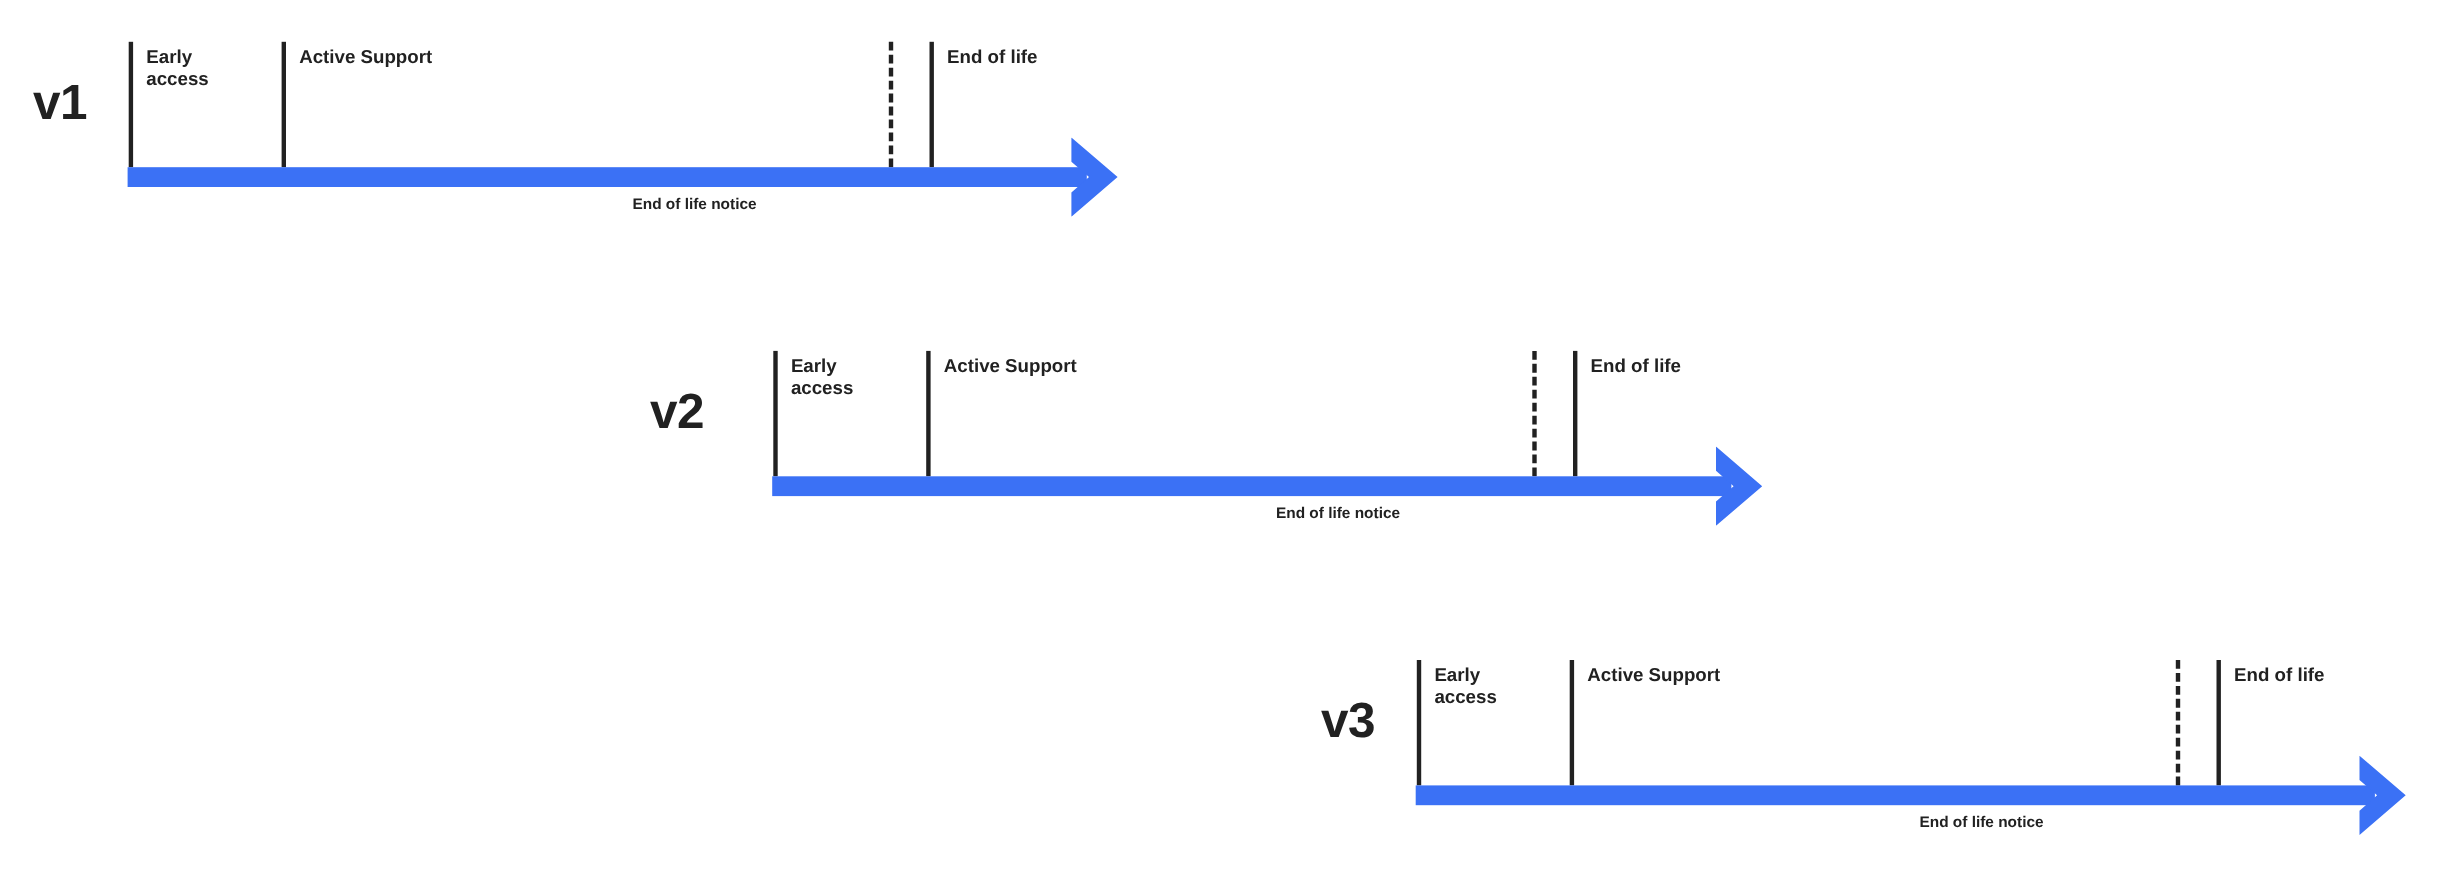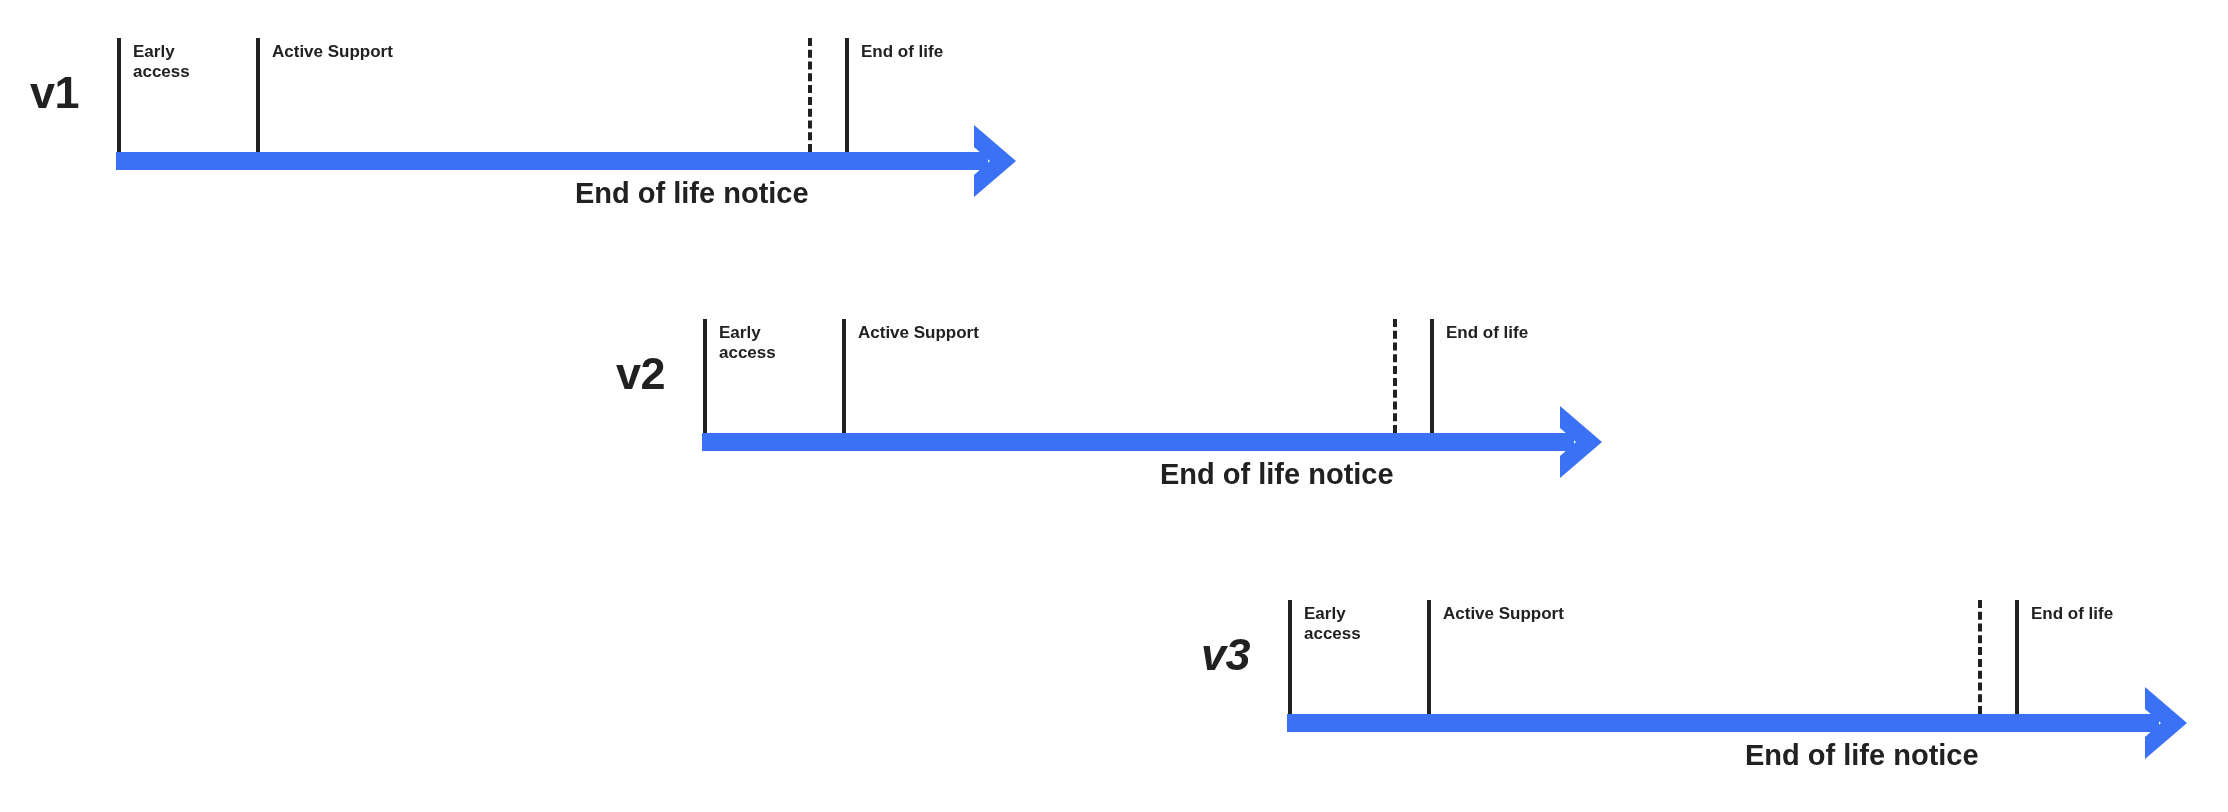--- a/index.html
+++ b/index.html
@@ -74,21 +74,21 @@
 
   
   .arrow-head {
     position: absolute;
   }
   .arrow-head svg { display: block; }
 
   
   .notice-label {
     position: absolute;
-    font-size: 29px;
+    font-size: 14px;
     font-weight: 700;
     color: #212121;
     white-space: nowrap;
   }
 </style>
 </head>
 <body>
 
 <div id="canvas">
 
@@ -112,21 +112,21 @@
       <svg width="60" height="72" viewBox="0 0 60 72" xmlns="http://www.w3.org/2000/svg">
         <path d="M6 0 L48 36 L6 72 L6 50 L22 36 L6 22 Z" fill="#3b71f5"></path>
       </svg>
     </div>
 
     <div class="notice-label" style="left:575px; top:177px;">End of life notice</div>
   </div>
 
   <div class="timeline-row">
 
-    <div class="version-label" style="left:616px; top:351px;">v2</div>
+    <div class="version-label" style="left:591px; top:351px;">v2</div>
 
     <div class="phase-divider" style="left:703px; top:319px; height:114px;"></div>
     <div class="phase-divider" style="left:842px; top:319px; height:114px;"></div>
     <div class="phase-divider dashed" style="left:1393px; top:319px; height:114px;"></div>
     <div class="phase-divider" style="left:1430px; top:319px; height:114px;"></div>
 
     <div class="phase-label" style="left:719px; top:323px; width:120px;">Early
 access</div>
     <div class="phase-label" style="left:858px; top:323px;">Active Support</div>
     <div class="phase-label" style="left:1446px; top:323px;">End of life</div>
@@ -137,21 +137,21 @@
       <svg width="60" height="72" viewBox="0 0 60 72" xmlns="http://www.w3.org/2000/svg">
         <path d="M6 0 L48 36 L6 72 L6 50 L22 36 L6 22 Z" fill="#3b71f5"></path>
       </svg>
     </div>
 
     <div class="notice-label" style="left:1160px; top:458px;">End of life notice</div>
   </div>
 
   <div class="timeline-row">
 
-    <div class="version-label" style="left:1201px; top:632px;font-style:italic;">v3</div>
+    <div class="version-label" style="left:1201px; top:632px;">v3</div>
 
     <div class="phase-divider" style="left:1288px; top:600px; height:114px;"></div>
     <div class="phase-divider" style="left:1427px; top:600px; height:114px;"></div>
     <div class="phase-divider dashed" style="left:1978px; top:600px; height:114px;"></div>
     <div class="phase-divider" style="left:2015px; top:600px; height:114px;"></div>
 
     <div class="phase-label" style="left:1304px; top:604px; width:120px;">Early
 access</div>
     <div class="phase-label" style="left:1443px; top:604px;">Active Support</div>
     <div class="phase-label" style="left:2031px; top:604px;">End of life</div>

